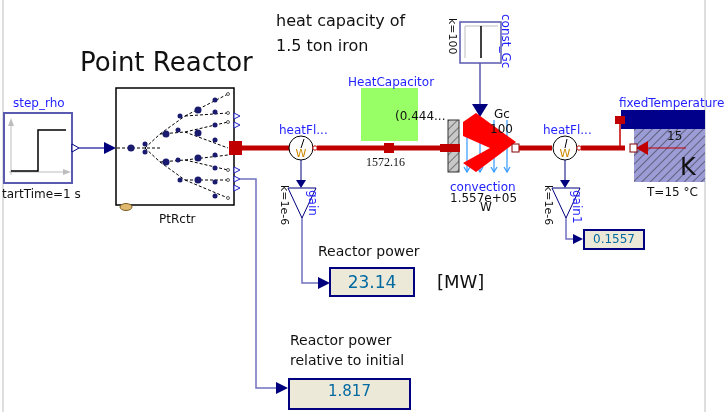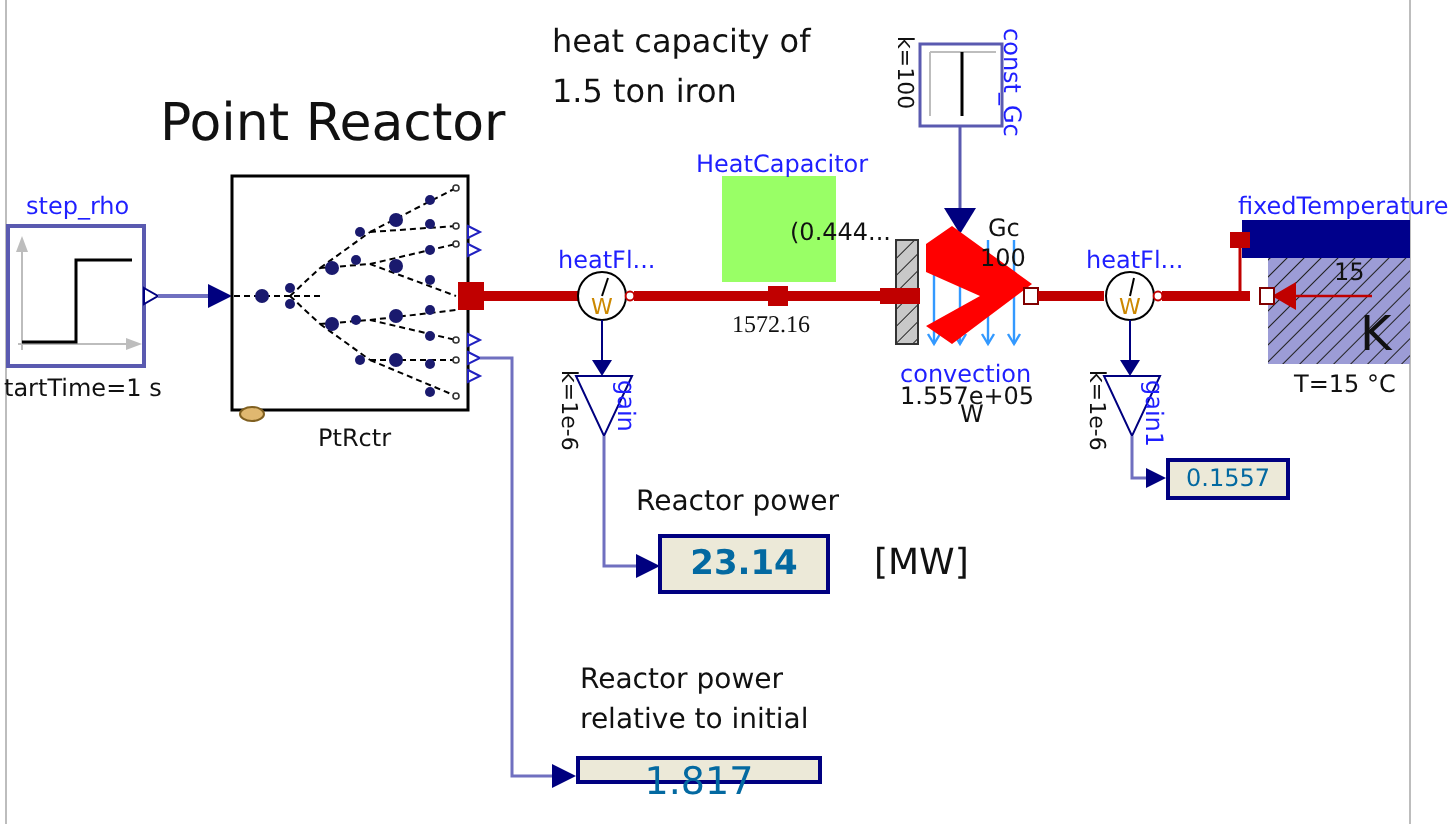--- a/index.html
+++ b/index.html
@@ -217,20 +217,20 @@
 <div class="lbl black" style="left:680px; top:155px; font-size:24px;">K</div>
 <div class="lbl black" style="left:647px; top:186px; font-size:12px;">T=15 °C</div>
 
 <div class="lbl blue" style="left:319px; top:190px; font-size:12px; transform:rotate(90deg); transform-origin:left top;">gain</div>
 <div class="lbl black" style="left:290px; top:185px; font-size:11px; transform:rotate(90deg); transform-origin:left top;">k=1e-6</div>
 
 <div class="lbl blue" style="left:583px; top:190px; font-size:12px; transform:rotate(90deg); transform-origin:left top;">gain1</div>
 <div class="lbl black" style="left:554px; top:185px; font-size:11px; transform:rotate(90deg); transform-origin:left top;">k=1e-6</div>
 
 <div class="lbl black" style="left:318px; top:244px; font-size:14px;">Reactor power</div>
-<div class="disp" style="left:329px; top:267px; width:86px; height:30px; line-height:26px; font-size:17px;font-weight:bold;">23.14</div>
+<div class="disp" style="left:329px; top:267px; width:86px; height:30px; line-height:26px; font-size:17px;">23.14</div>
 <div class="lbl black" style="left:437px; top:273px; font-size:18px;">[MW]</div>
 
 <div class="lbl black" style="left:290px; top:333px; font-size:14px;">Reactor power</div>
 <div class="lbl black" style="left:290px; top:353px; font-size:14px;">relative to initial</div>
-<div class="disp" style="left:288px; top:378px; width:123px; height:14px; line-height:22px; font-size:19px;">1.817</div>
+<div class="disp" style="left:288px; top:378px; width:123px; height:32px; line-height:22px; font-size:15px;">1.817</div>
 
 <div class="disp" style="left:583px; top:229px; width:62px; height:21px; line-height:17px; font-size:12px;">0.1557</div>
 
 </body></html>

